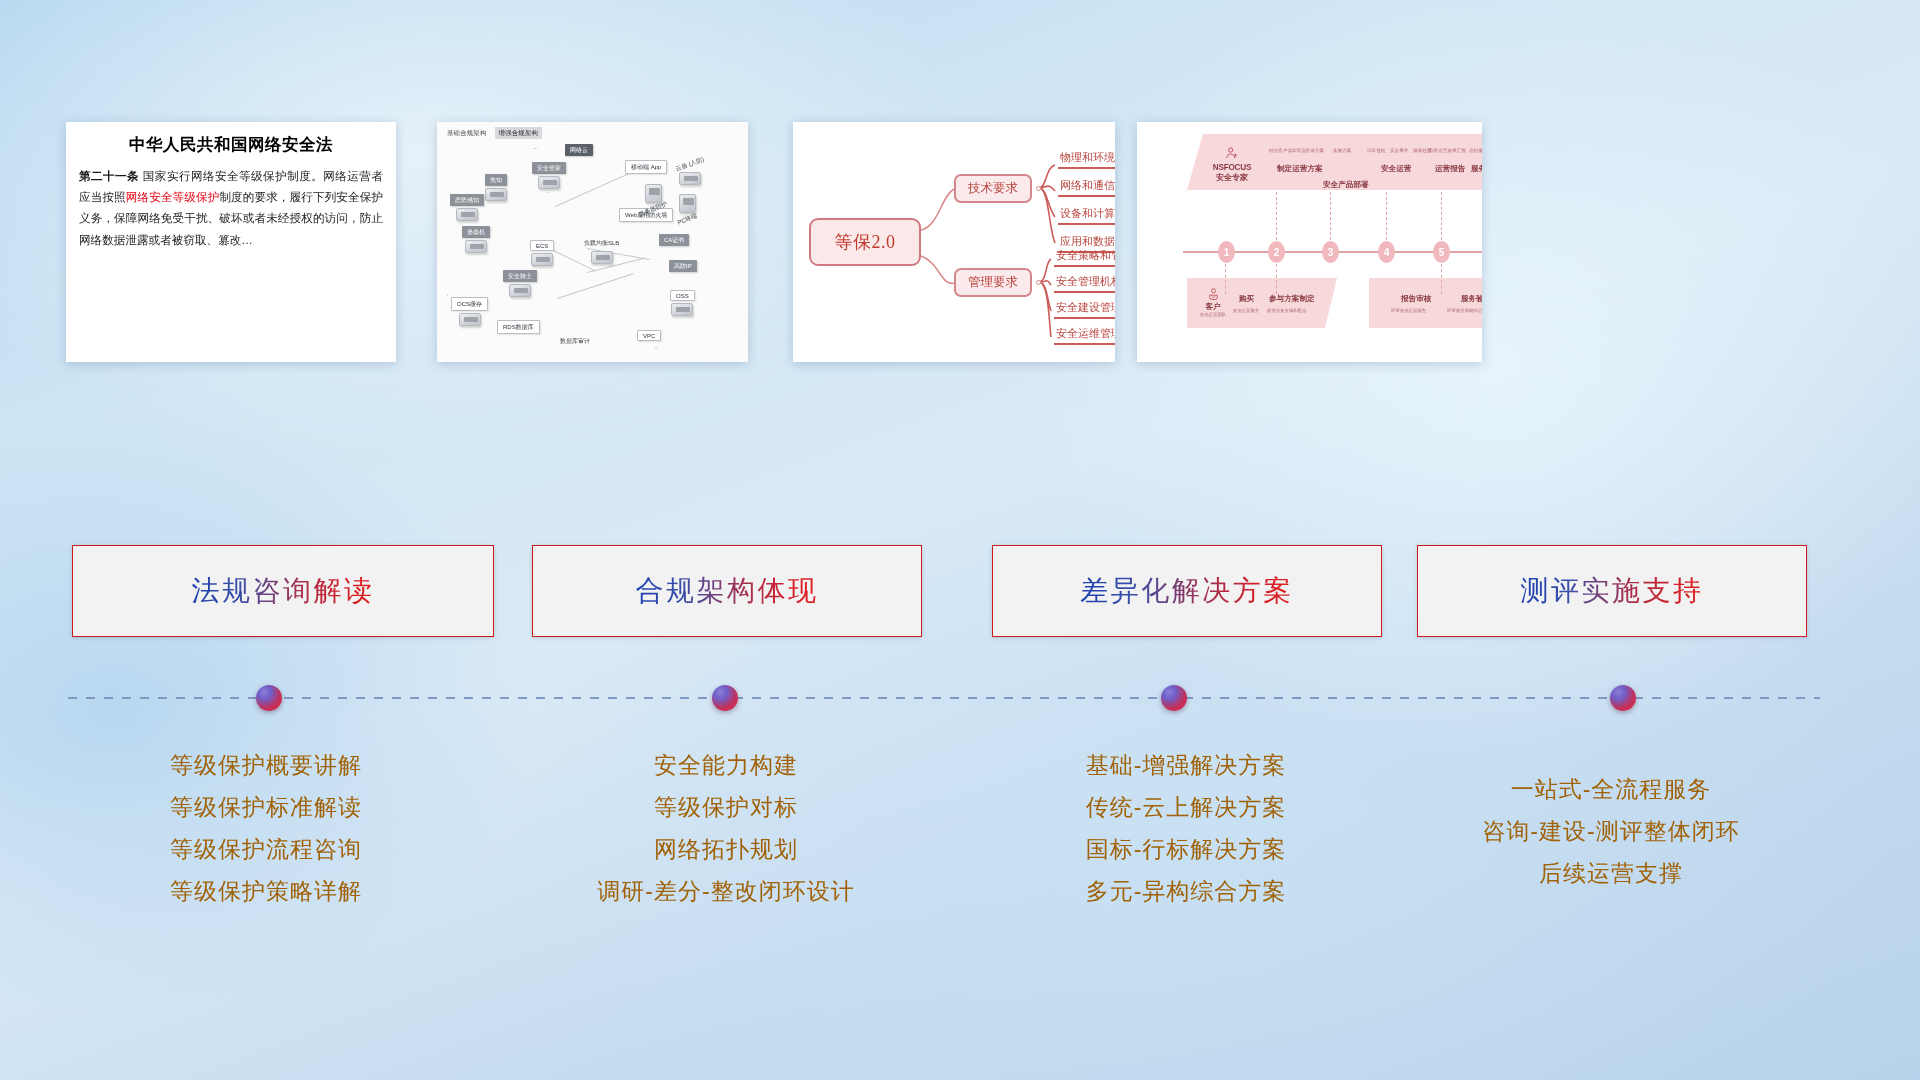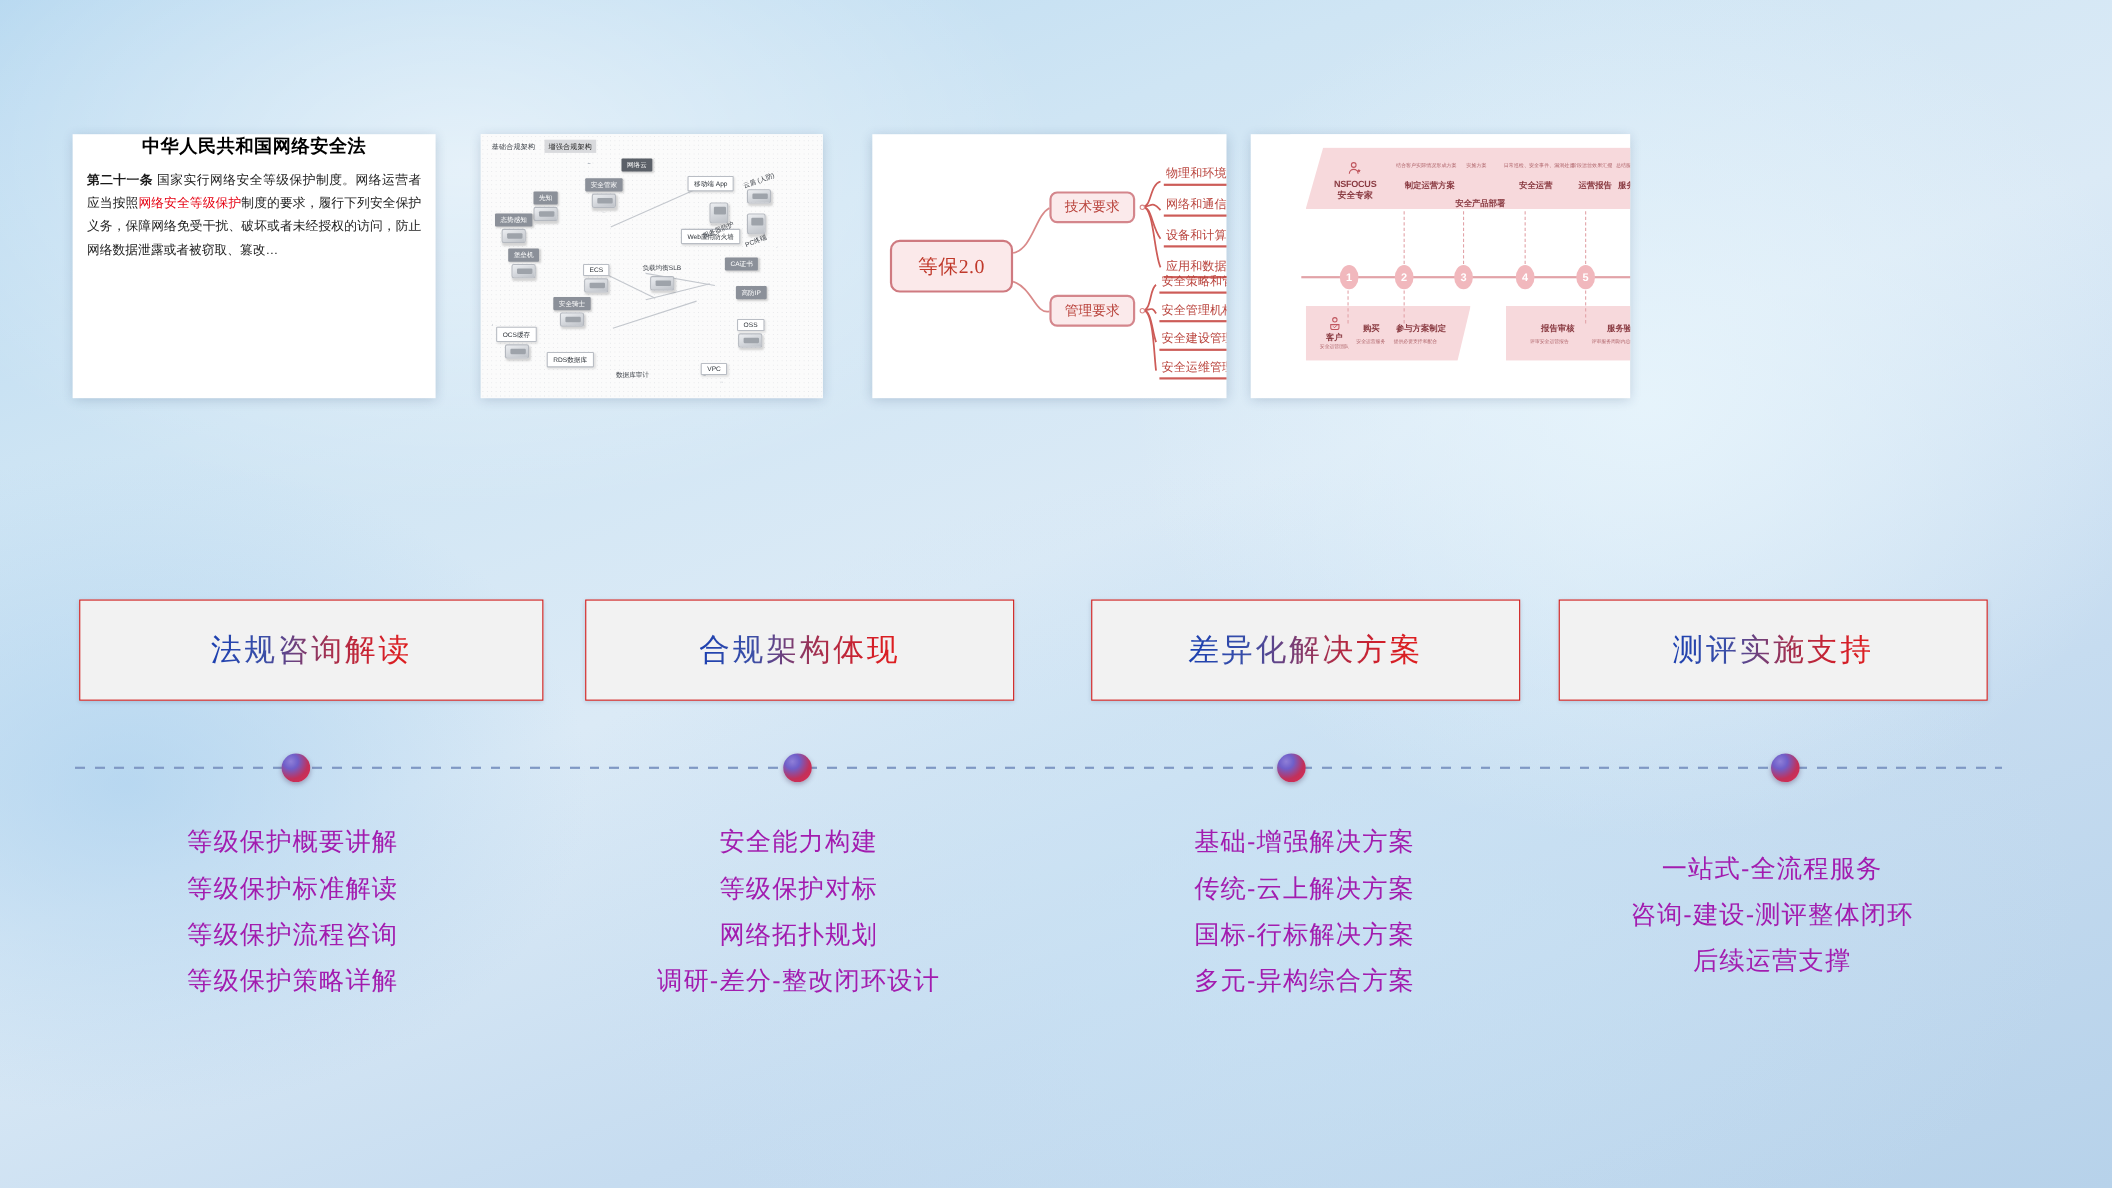--- a/index.html
+++ b/index.html
@@ -22,21 +22,21 @@
     position:absolute; top:0; height:240px; background:#fff;
     box-shadow: 0 2px 10px rgba(40,70,110,0.22);
     overflow:hidden;
   }
   .card.c1 { left:66px;   width:330px; }
   .card.c2 { left:437px;  width:311px; }
   .card.c3 { left:793px;  width:322px; }
   .card.c4 { left:1137px; width:345px;padding-left:36px; }
 
   
-  .law { padding:0 13px 0 13px; }
+  .law { padding:12px 13px 0 13px; }
   .law-title { text-align:center; font-weight:bold; font-size:16.5px; color:#000; letter-spacing:.5px; margin-bottom:9px; }
   .law-p { font-size:11.6px; line-height:1.83; color:#1a1a1a; text-align:justify; }
   .law-p b { font-weight:bold; }
   .law-p .rd { color:#e60012; }
 
   
   .arch { position:relative; width:100%; height:100%; background:#fbfbfb;
           background-image: radial-gradient(rgba(120,130,145,.17) 0.6px, transparent 0.7px);
           background-size:4px 4px; }
   .arch-tabs { position:absolute; left:6px; top:5px; display:flex; gap:4px; }
@@ -131,21 +131,21 @@
   .axis { position:absolute; left:68px; top:697px; width:1752px; height:2px;
           background:repeating-linear-gradient(90deg,#7f98c4 0 9px, transparent 9px 18px); }
   .dot { position:absolute; width:26px; height:26px; border-radius:50%;
          background:radial-gradient(circle at 32% 28%, #8f7fd8 0%, #6f5fc9 26%, #c2305a 62%, #e0294f 100%);
          box-shadow:0 2px 5px rgba(60,30,70,.35); top:685px; }
   .d1 { left:256px; } .d2 { left:712px; } .d3 { left:1161px; } .d4 { left:1610px; }
 
   
   .lists { position:absolute; left:0; top:745px; width:1920px; }
   .col { position:absolute; top:0; text-align:center; }
-  .col .li { font-size:23px; color:#a21caf; line-height:1.82; white-space:nowrap; letter-spacing:1px; }
+  .col .li { font-size:23px; color:#a16207; line-height:1.82; white-space:nowrap; letter-spacing:1px; }
   .L1 { left:70px;   width:392px; }
   .L2 { left:530px;  width:392px; }
   .L3 { left:990px;  width:392px; }
   .L4 { left:1415px; width:392px; }
 </style>
 </head>
 <body>
 
 <div class="stage">
 

